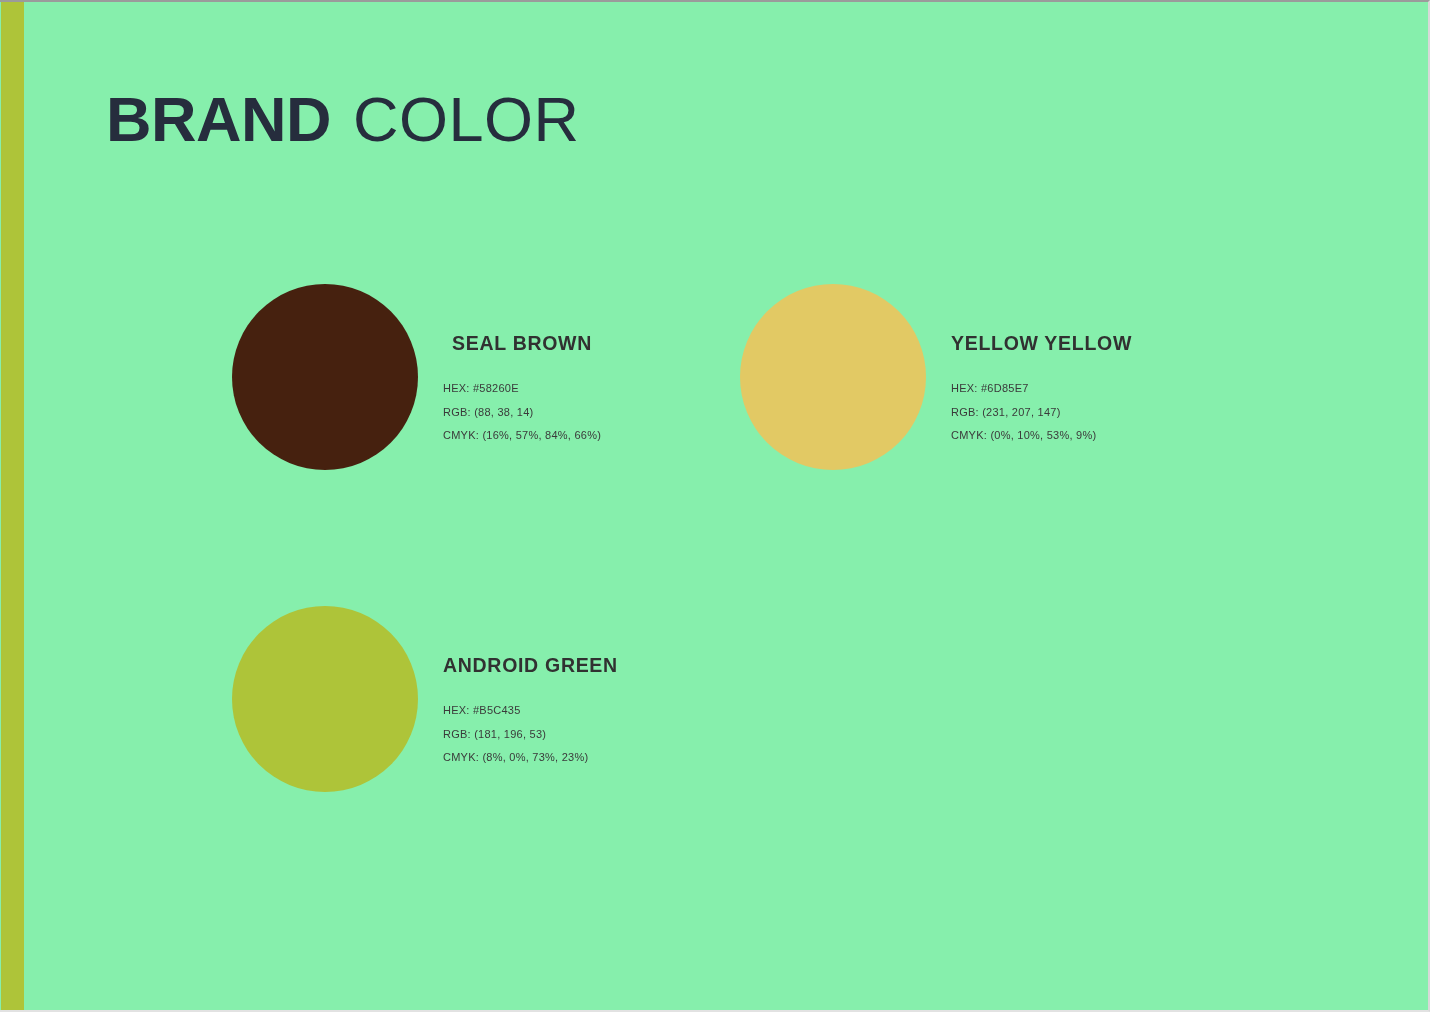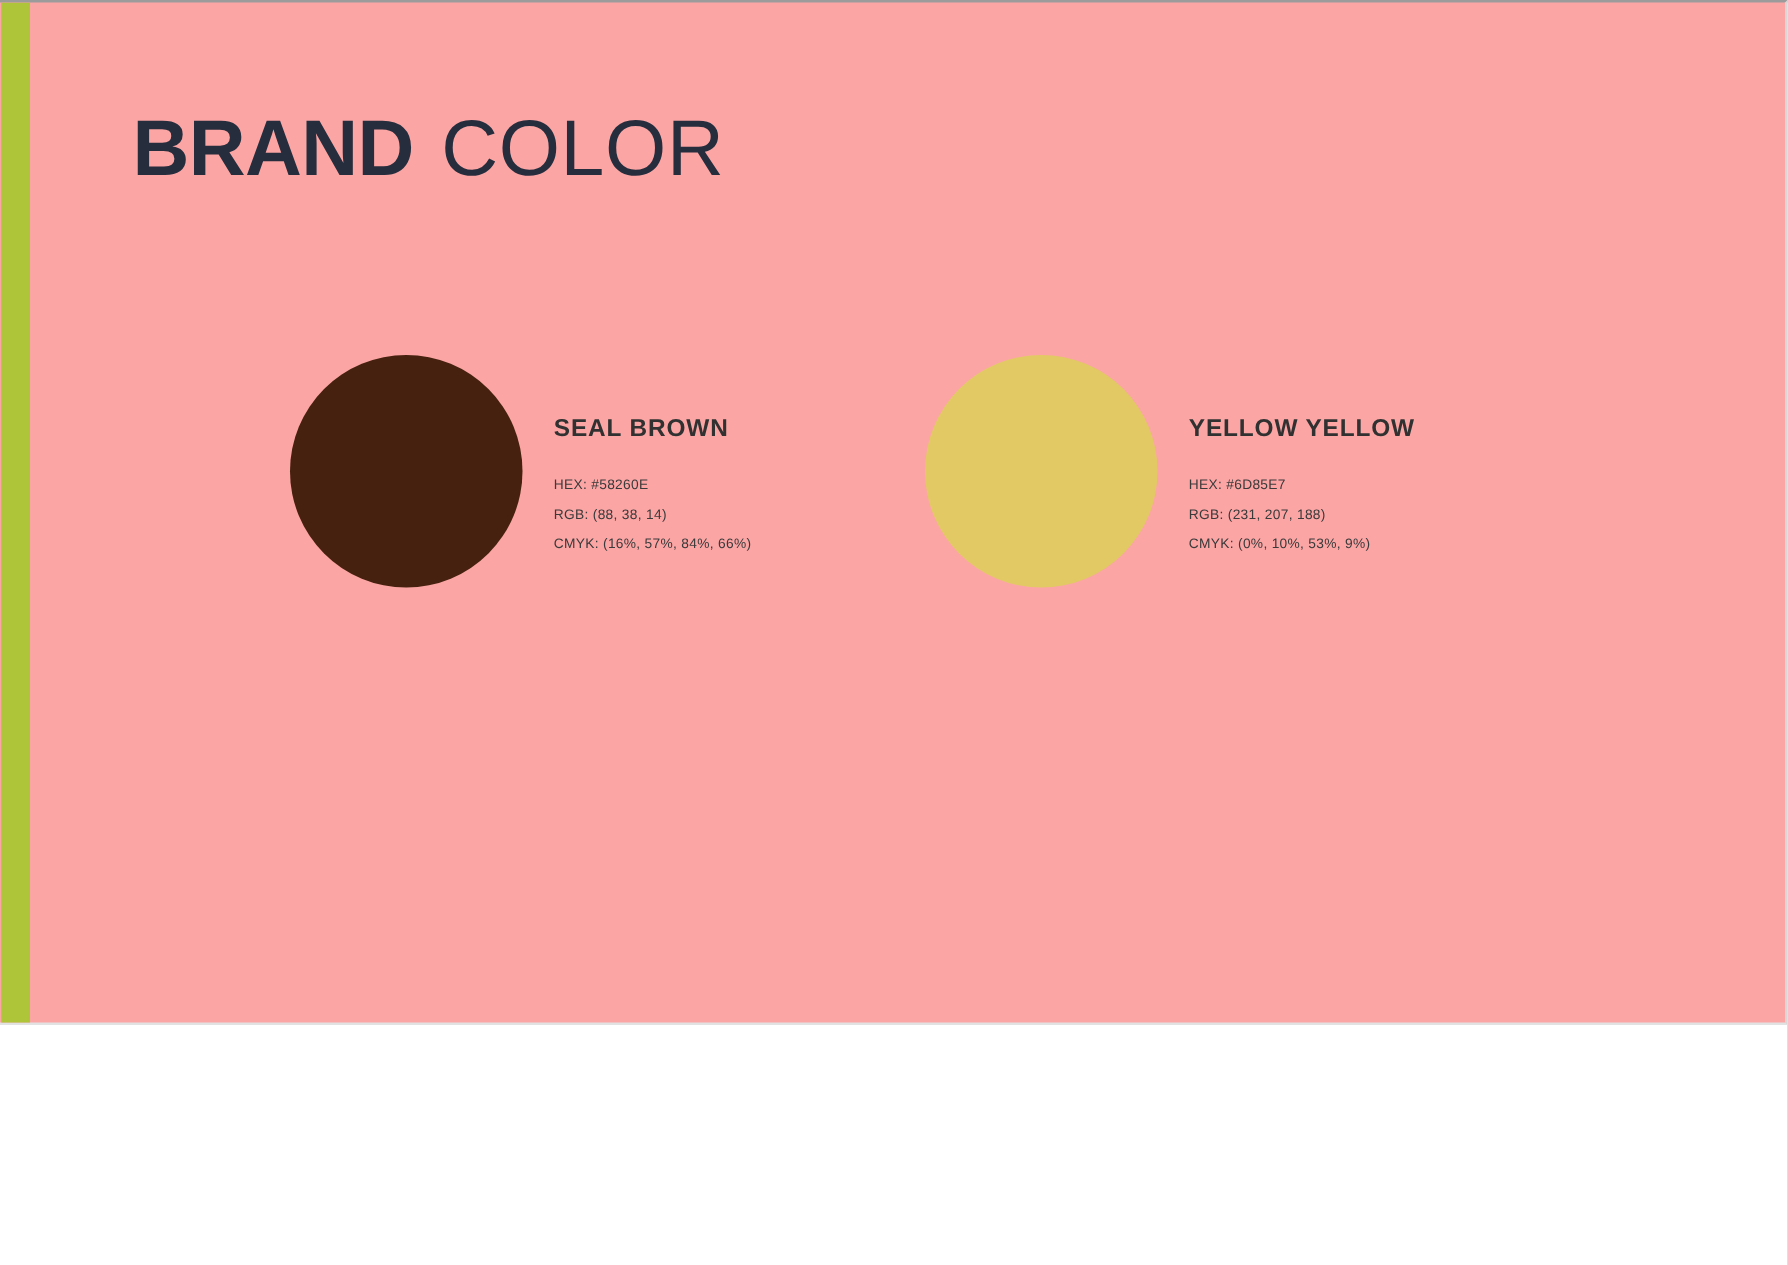--- a/index.html
+++ b/index.html
@@ -8,22 +8,22 @@
     background: #ffffff;
   }
   body {
     font-family: "Liberation Sans", sans-serif;
     -webkit-font-smoothing: antialiased;
   }
 
   .page {
     position: relative;
     width: 1430px;
-    height: 820px;
-    background: #fca5a5;
+    height: 1012px;
+    background: #86efac;
     box-sizing: border-box;
     border-top: 2px solid #9b9b9b;
     border-right: 2px solid #d8d8d8;
     border-bottom: 2px solid #e2e2e2;
     overflow: hidden;
   }
 
   
   .accent-bar {
     position: absolute;
@@ -83,20 +83,21 @@
     padding-top: 48px;
   }
   .swatch-name {
     font-family: "Liberation Sans", sans-serif;
     font-size: 19.5px;
     font-weight: 700;
     letter-spacing: 0.7px;
     color: #313131;
     margin: 0 0 22px 0;
     white-space: nowrap;
+    text-align: center;
   }
   .swatch-line {
     font-family: "Liberation Sans", sans-serif;
     font-size: 11px;
     font-weight: 400;
     letter-spacing: 0.25px;
     color: #3a3a3a;
     line-height: 23.5px;
     white-space: nowrap;
   }
@@ -123,20 +124,29 @@
         <div class="swatch-line">CMYK: (16%, 57%, 84%, 66%)</div>
       </div>
     </div>
 
 
     <div class="swatch">
       <div class="swatch-circle" style="background-color: rgb(226, 201, 100);"></div>
       <div class="swatch-info">
         <div class="swatch-name">YELLOW YELLOW</div>
         <div class="swatch-line">HEX: #6D85E7</div>
-        <div class="swatch-line">RGB: (231, 207, 188)</div>
+        <div class="swatch-line">RGB: (231, 207, 147)</div>
         <div class="swatch-line">CMYK: (0%, 10%, 53%, 9%)</div>
       </div>
     </div>
 
+    <div class="swatch">
+      <div class="swatch-circle" style="background-color: rgb(174, 196, 57);"></div>
+      <div class="swatch-info">
+        <div class="swatch-name">ANDROID GREEN</div>
+        <div class="swatch-line">HEX: #B5C435</div>
+        <div class="swatch-line">RGB: (181, 196, 53)</div>
+        <div class="swatch-line">CMYK: (8%, 0%, 73%, 23%)</div>
+      </div>
+    </div>
 
   </div>
 </div>
 
 </body></html>

